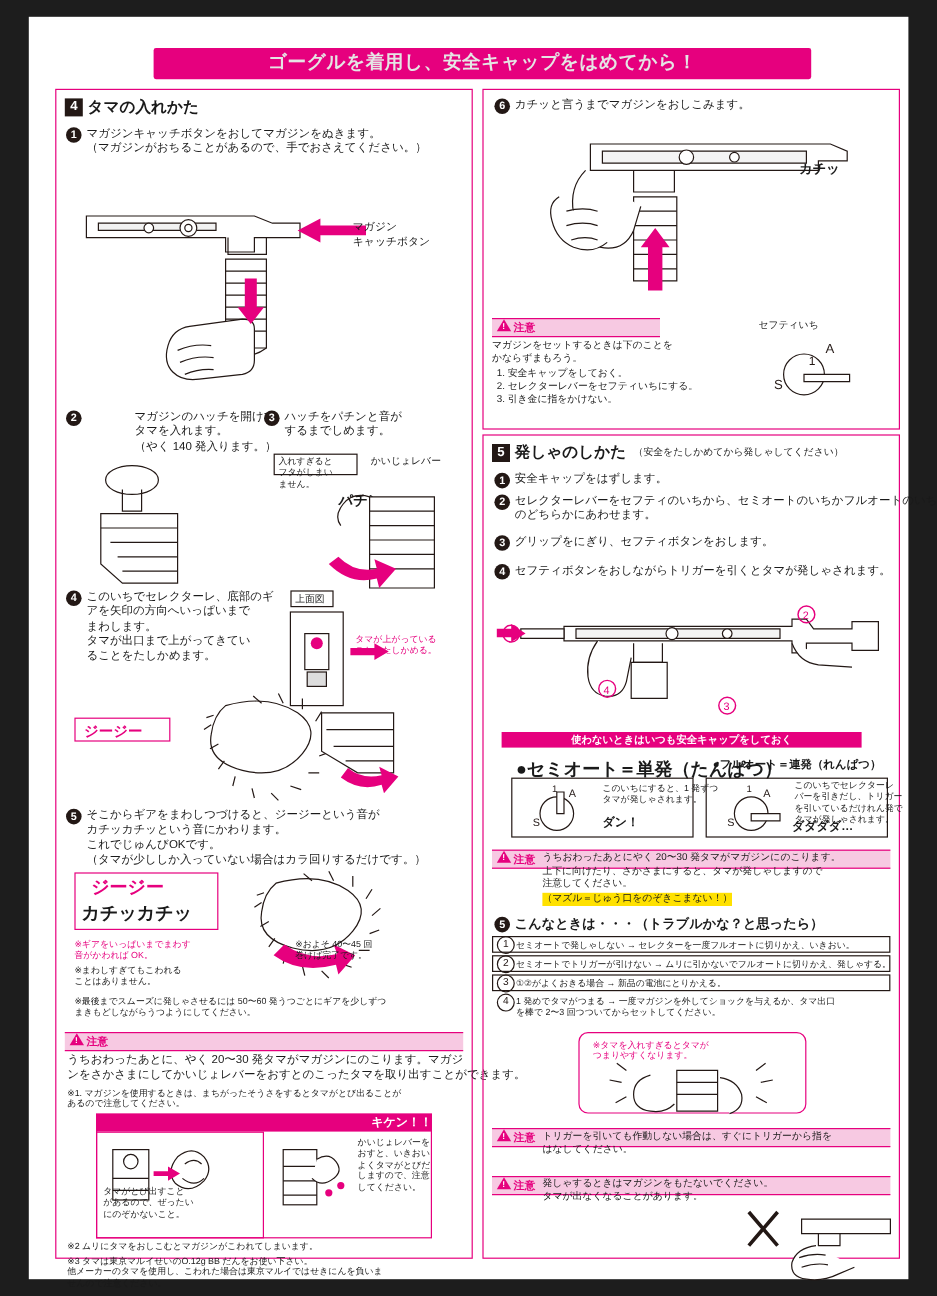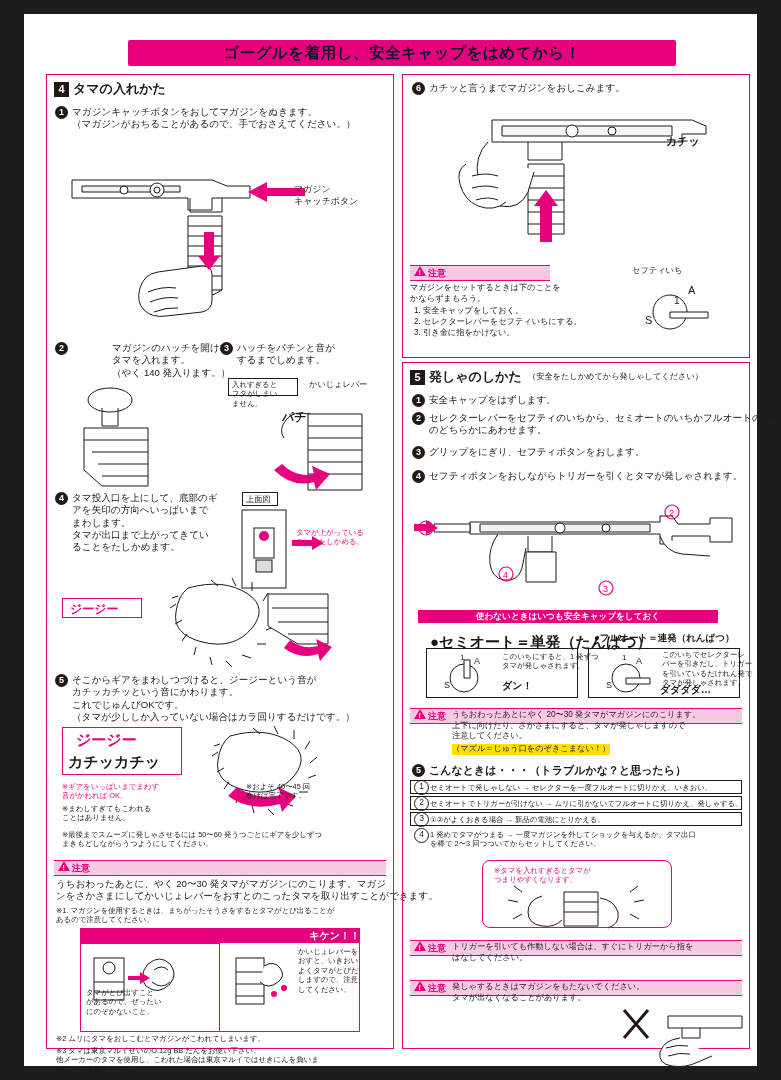--- a/index.html
+++ b/index.html
@@ -3,21 +3,21 @@
 <meta charset="utf-8">
 <style>
   html,body{margin:0;padding:0;background:#1a1a1a;}
   body{font-family:"Liberation Sans","DejaVu Sans",sans-serif;}
   .page{position:relative;width:781px;height:1080px;background:#1d1d1d;overflow:hidden;}
   .sheet{position:absolute;left:24px;top:14px;width:733px;height:1052px;background:#ffffff;}
   .inner{position:absolute;left:8px;top:8px;right:8px;bottom:8px;}
 
   
   .banner{position:absolute;left:96px;top:18px;width:548px;height:26px;background:#e6007e;border-radius:2px;}
-  .banner span{display:block;color:#0f172a;font-size:15.5px;font-weight:bold;text-align:center;line-height:26px;letter-spacing:.5px;}
+  .banner span{display:block;color:#e5e5e5;font-size:15.5px;font-weight:bold;text-align:center;line-height:26px;letter-spacing:.5px;}
 
   
   .colL{position:absolute;left:14px;top:52px;width:348px;height:975px;border:1.6px solid #e6007e;box-sizing:border-box;}
   .sec5{position:absolute;left:370px;top:340px;width:348px;height:687px;border:1.6px solid #e6007e;box-sizing:border-box;}
   .sec6box{position:absolute;left:370px;top:52px;width:348px;height:284px;border:1.6px solid #e6007e;box-sizing:border-box;}
 
   
   .t{position:absolute;font-size:9.6px;color:#1a1a1a;line-height:1.28;white-space:pre;}
   .tb{font-weight:bold;}
   .pink{color:#e6007e;}
@@ -118,21 +118,21 @@
         <path d="M22,62 L86,62 M30,74 L86,74 M36,86 L86,86 M40,98 L86,98"></path>
 
         <path d="M246,36 L300,36 L300,112 L246,112 Z" fill="#fff"></path>
         <path d="M246,48 L300,48 M246,60 L300,60 M246,72 L300,72 M246,84 L300,84 M246,96 L300,96"></path>
         <path d="M246,36 q-14,-4 -22,6 q-8,10 -2,18"></path>
       </g>
       <path d="M212,92 q18,18 40,12 l2,8 14,-16 -18,-8 2,8 q-18,4 -32,-10 Z" fill="#e6007e"></path>
     </svg>
 
     <div class="cnum" style="left:23px;top:470px;">4</div>
-    <div class="t" style="left:40px;top:470px;">タマ投入口を上にして、底部のギ
+    <div class="t" style="left:40px;top:470px;">このいちでセレクターレ、底部のギ
 アを矢印の方向へいっぱいまで
 まわします。
 タマが出口まで上がってきてい
 ることをたしかめます。</div>
 
     <div class="framebox" style="left:210px;top:470px;width:36px;height:14px;"></div>
     <div class="t small" style="left:214px;top:473px;">上面図</div>
     <div class="t xsmall pink" style="left:264px;top:506px;">タマが上がっている
 ことをたしかめる。</div>
 

